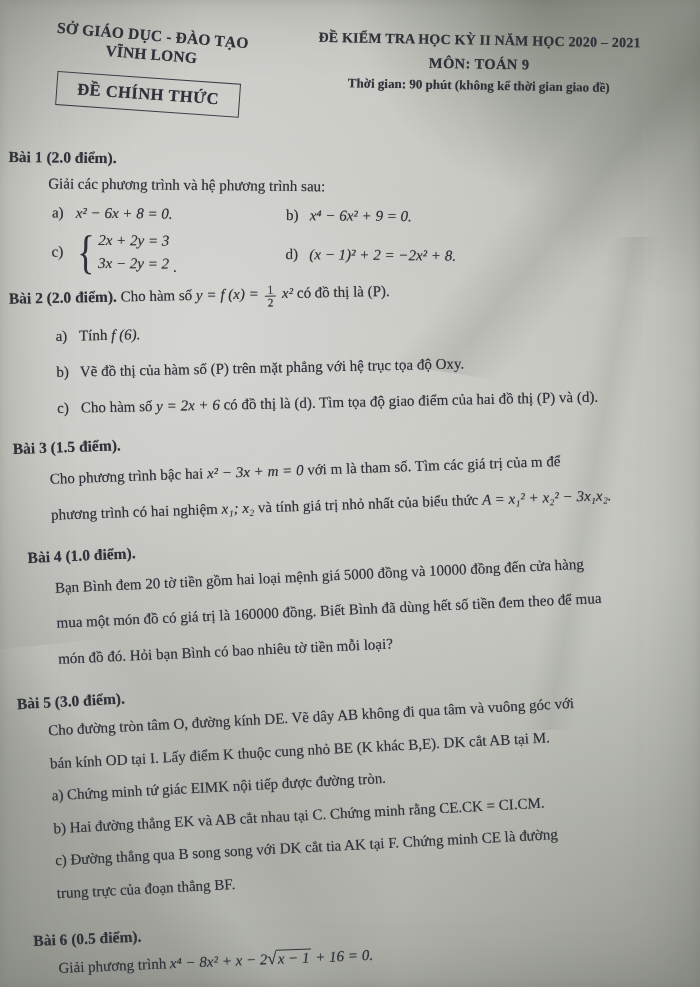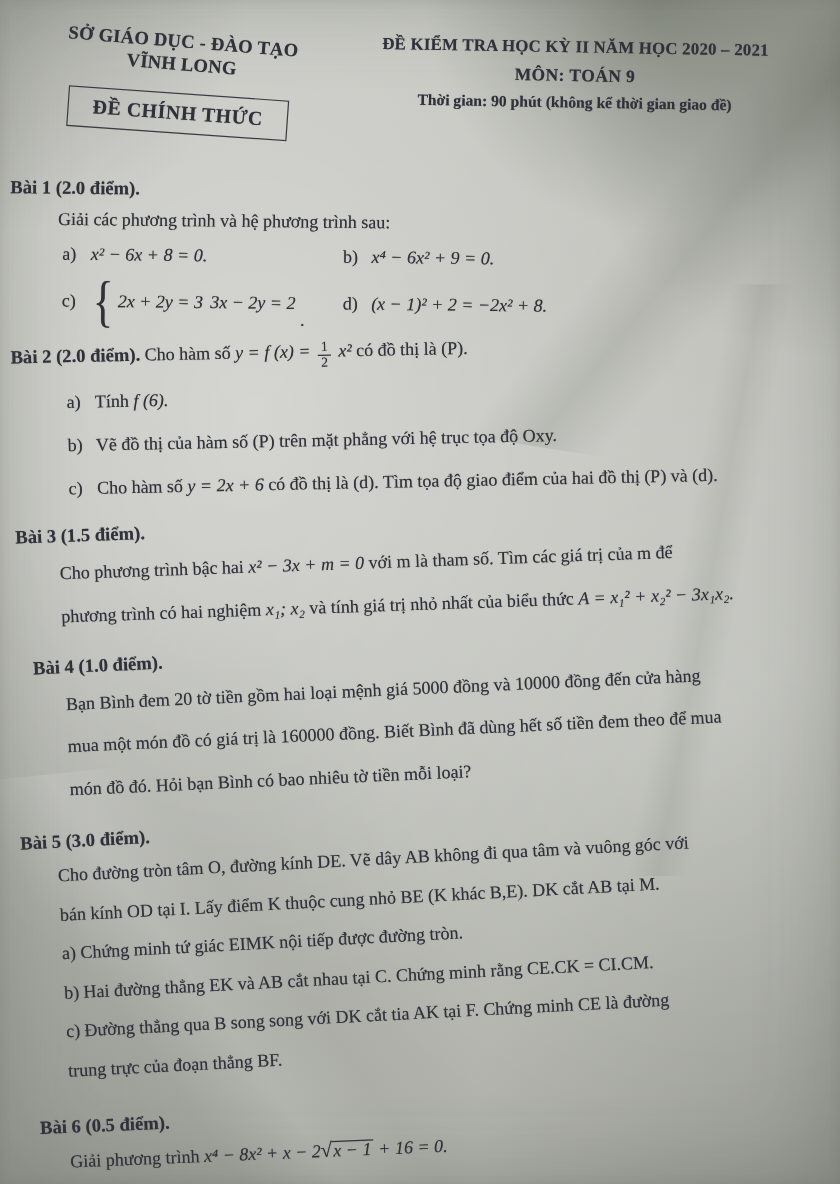--- a/index.html
+++ b/index.html
@@ -45,21 +45,21 @@
   .lbl{display:inline-block;min-width:20px;}
 
   .s1{margin:46px 0 0 8px;transform:rotate(0.6deg);transform-origin:0 50%;}
   .s1 .intro{margin:9px 0 0 40px;}
   .eq-row{display:flex;margin:12px 0 0 44px;}
   .eq-row .col-a{width:234px;}
   .eq-row2{display:flex;align-items:center;margin:8px 0 0 44px;}
   .eq-row2 .col-a{width:234px;display:flex;align-items:center;}
   .system{display:inline-flex;align-items:center;margin-left:3px;}
   .brace{font-size:47px;font-weight:400;line-height:.95;font-style:normal;transform:scaleX(.75);}
-  .eqs{display:flex;flex-direction:row;gap:6px;margin-left:1px;}
+  .eqs{display:flex;flex-direction:column;gap:6px;margin-left:1px;}
   .sys-period{margin-left:4px;align-self:flex-end;}
 
   .s2{margin:16px 0 0 10px;transform:rotate(-1.2deg);transform-origin:0 50%;}
   .s2 .sub{margin:11px 0 0 46px;line-height:1.65;}
   .frac{display:inline-block;text-align:center;vertical-align:-0.55em;line-height:1.05;margin:0 2px;}
   .frac .fn{display:block;font-size:11.5px;padding:0 3px;}
   .frac .fd{display:block;font-size:11.5px;padding:0 3px;border-top:1.2px solid #30313a;}
 
   .s3{margin:18px 0 0 14px;transform:rotate(-2deg);transform-origin:0 50%;}
   .s3 .line{margin:10px 0 0 36px;line-height:1.7;}

